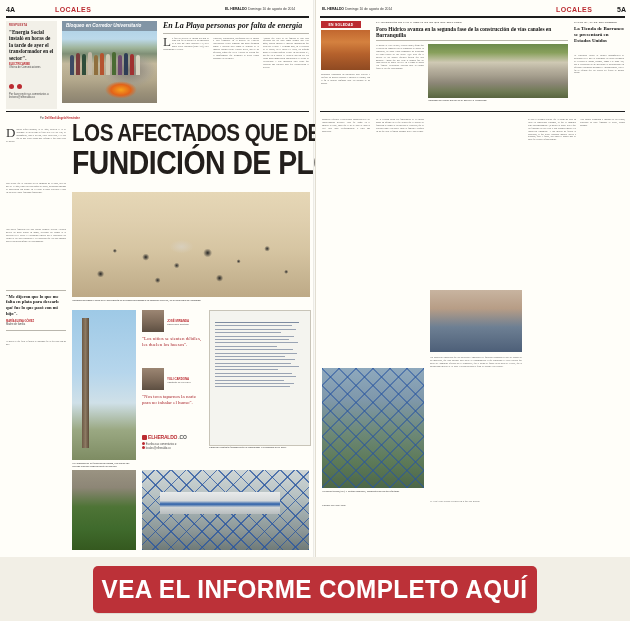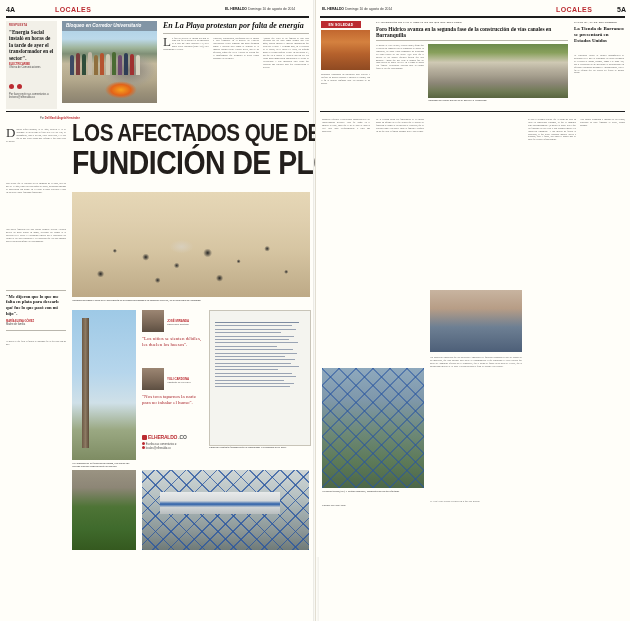--- a/index.html
+++ b/index.html
@@ -237,21 +237,21 @@
       <span style="left:50px;height:23px;background:#4a6b33;"></span>
       <span style="left:56px;height:20px;background:#6c4a6e;"></span>
       <span style="left:62px;height:22px;background:#2e3d55;"></span>
       <span style="left:68px;height:21px;background:#a03030;"></span>
       <span style="left:74px;height:20px;background:#d8d2c0;"></span>
     </div>
     <div class="abs" style="left:62px;top:21px;width:95px;height:10px;background:rgba(120,135,150,.82);"></div>
     <div class="abs photo-label" style="left:66px;top:23px;">Bloqueo en Corredor Universitario</div>
 
     <div class="abs" style="left:163px;top:21px;width:146px;">
-      <div style="font-family:'Liberation Serif',serif;font-style:italic;font-weight:bold;font-size:8px;line-height:9px;color:#141414;">En La Playa protestan por falta de energía</div>
+      <div style="font-family:'Liberation Serif',serif;font-style:italic;font-weight:bold;font-size:8px;line-height:9px;color:#141414;">En La Playa personas por falta de energía</div>
       <div class="hairline" style="height:.5px;margin-top:3px;"></div>
       <div style="display:flex;gap:4px;margin-top:3px;">
         <div class="blur-text dropcap-para" style="width:46px;height:72px;">
           <span class="dropcap">L</span><span>a falta del servicio de energía por más de ocho días fue la protesta de los moradores de la calle 45A entre carreras 6 y 8, en el barrio Nueva Esperanza (Pinto Alto), en el corregimiento La Playa.</span>
         </div>
         <div class="blur-text" style="width:46px;height:72px;">Carreteras, desesperados, bloquearon ayer la entrada a Villa Campestre en la glorieta del Corredor Universitario. Desde temprano una horas quemaron llantas y pidieron para llamar la atención de la empresa Energía Social. Patricia Reyes, una de las afectadas, señaló que en la Alcaldía les dijeron que el transformador que reemplaza al sector estaría disponible en los meses.</div>
         <div class="blur-text" style="width:46px;height:72px;">Aseguró que cerca de 80 familias se han visto afectadas por los ocho largos últimos días. Hay niños, adultos mayores y mujeres embarazadas que todas por el calor. A la misma hora, en el recorrido de la ciudad, en el barrio La Ceiba, un pequeño grupo de vecinos bloqueó la calle 14 con carrera 6A, por que en la carrera 13 llevan 4 días sin luz. Por varias horas mantuvieron obstaculizado el recibo de Electricaribe y son empleados para exigir que corrieran una cuadrilla para que restablecieran el servicio.</div>
       </div>
     </div>
 
@@ -404,14 +404,19 @@
     <div class="abs photo" id="photo-worker" style="left:6px;top:368px;width:102px;height:120px;"></div>
     <div class="abs" style="left:6px;top:368px;width:102px;height:120px;
       background:
         repeating-linear-gradient(45deg, rgba(40,85,160,.55) 0 1px, rgba(0,0,0,0) 1px 12px),
         repeating-linear-gradient(-45deg, rgba(40,85,160,.55) 0 1px, rgba(0,0,0,0) 1px 12px);"></div>
     <div class="abs caption" style="left:6px;top:490px;width:102px;">La maría torres (izq.) y Milton González, residentes del sector afectado.</div>
     <div class="abs attrib" style="left:6px;top:504px;width:102px;font-size:2.3px;">FOTOS: EL HERALDO</div>
 
   </div>
 
+  <div class="abs" id="cta-band">
+    <div id="cta-button">
+      <span id="cta-label">VEA EL INFORME COMPLETO AQUÍ</span>
+    </div>
+  </div>
 
 </div>
 
 </body></html>

